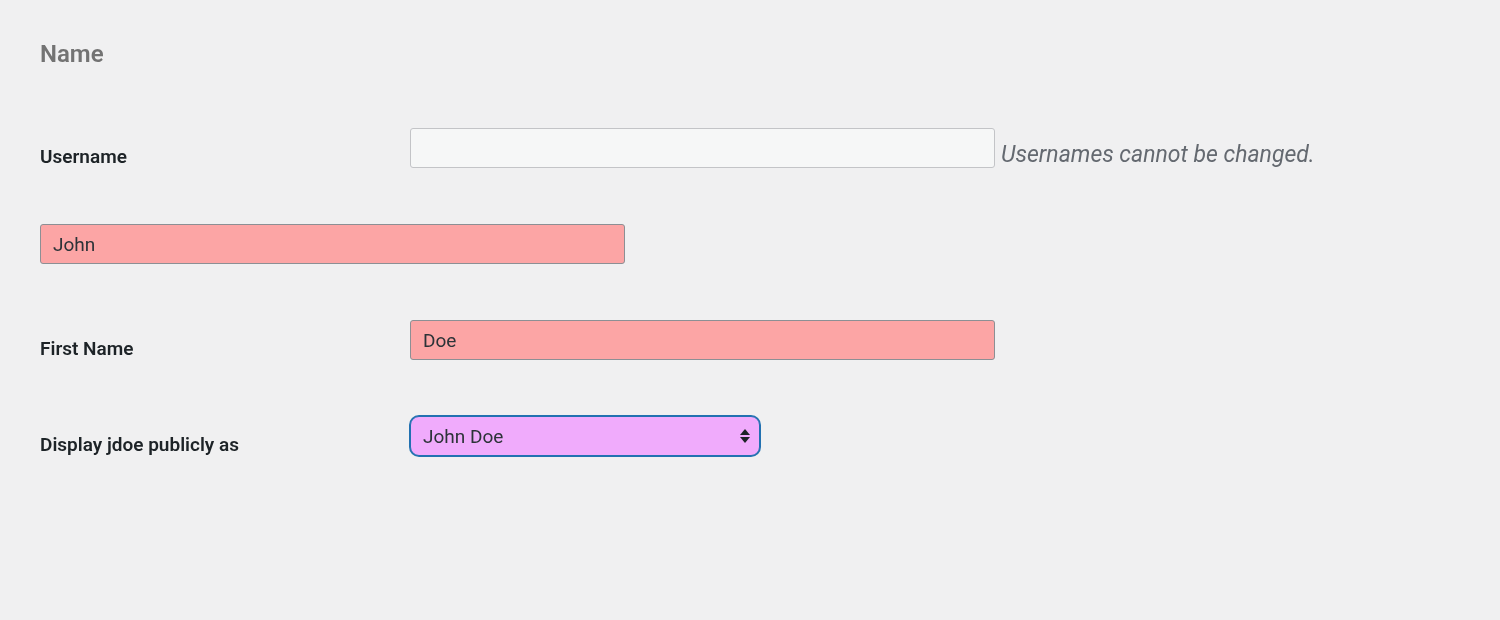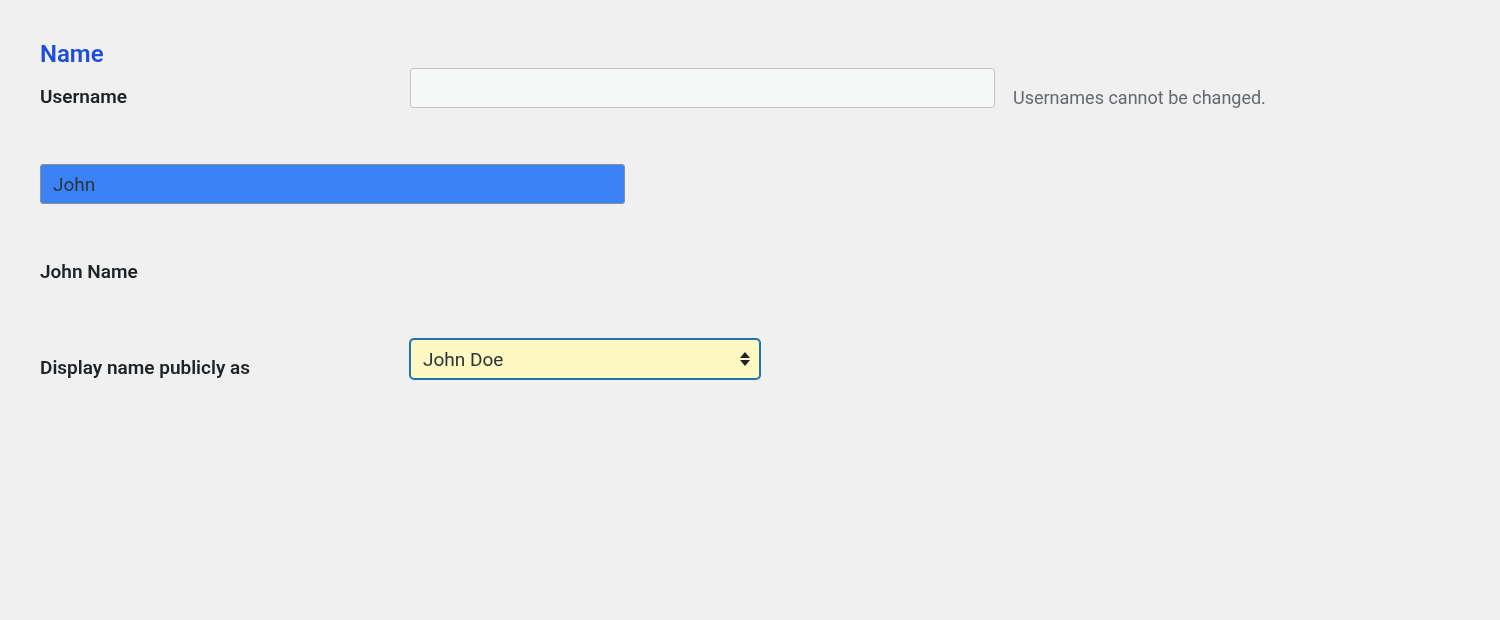--- a/index.html
+++ b/index.html
@@ -15,21 +15,22 @@
       height: 620px;
       padding: 0;
       overflow: hidden;
     }
     .section {
       padding: 40px 40px 0 40px;
     }
     .section-title {
       font-size: 24px;
       font-weight: 600;
-      color: #1d4ed8;
+      color: #737373;
+      margin-bottom: 60px;
     }
     .form-row {
       display: flex;
       align-items: flex-end;
       margin-bottom: 56px;
     }
     .form-row:last-child {
       margin-bottom: 0;
     }
     .form-label {
@@ -43,54 +44,55 @@
       font-style: italic;
       font-weight: 400;
     }
     .form-input {
       width: 585px;
       height: 40px;
       padding: 6px 12px;
       font-size: 19px;
       border: 1px solid #8c8f94;
       border-radius: 3px;
-      background: #3b82f6;
+      background: #fca5a5;
       color: #2c3338;
       font-family: inherit;
     }
     .form-input[disabled] {
       background: #f6f7f7;
       color: #8c8f94;
       border-color: #c3c4c7;
     }
     .obscured {
       background-image: repeating-linear-gradient(90deg, #b5b5b5 0 10px, #d0d0d0 10px 20px);
       background-size: 160px 18px;
       background-repeat: no-repeat;
       background-position: 12px center;
     }
     .field-description {
-      font-size: 18px;
+      font-size: 23px;
+      font-style: italic;
       color: #646970;
-      margin-left: 18px;
+      margin-left: 6px;
       font-weight: 400;
     }
     .select-wrapper {
       position: relative;
       width: 350px;
       height: 40px;
     }
     .form-select {
       width: 100%;
       height: 100%;
       padding: 6px 34px 6px 12px;
       font-size: 19px;
       border: 1px solid #2271b1;
-      border-radius: 4px;
-      background: #fef9c3;
+      border-radius: 9px;
+      background: #f0abfc;
       color: #2c3338;
       font-family: inherit;
       appearance: none;
       -webkit-appearance: none;
       -moz-appearance: none;
       box-shadow: 0 0 0 1px #2271b1;
     }
     .select-arrows {
       position: absolute;
       right: 10px;
@@ -115,26 +117,27 @@
     <label class="form-label">Username</label>
     <input type="text" class="form-input obscured" disabled="" value="" style="">
     <span class="field-description">Usernames cannot be changed.</span>
   </div>
 
   <div class="form-row">
     <input type="text" class="form-input" value="John" style="">
   </div>
 
   <div class="form-row">
-    <label class="form-label">John Name</label>
+    <label class="form-label">First Name</label>
+    <input type="text" class="form-input" value="Doe" style="">
   </div>
 
 
   <div class="form-row">
-    <label class="form-label">Display name publicly as</label>
+    <label class="form-label">Display jdoe publicly as</label>
     <div class="select-wrapper">
       <select class="form-select">
         <option>John Doe</option>
       </select>
       <span class="select-arrows">
         <svg width="10" height="6" viewBox="0 0 10 6">
             <polygon points="5,0 10,6 0,6" fill="#1d2327"></polygon>
           </svg>
         <svg width="10" height="6" viewBox="0 0 10 6">
             <polygon points="0,0 10,0 5,6" fill="#1d2327"></polygon>

